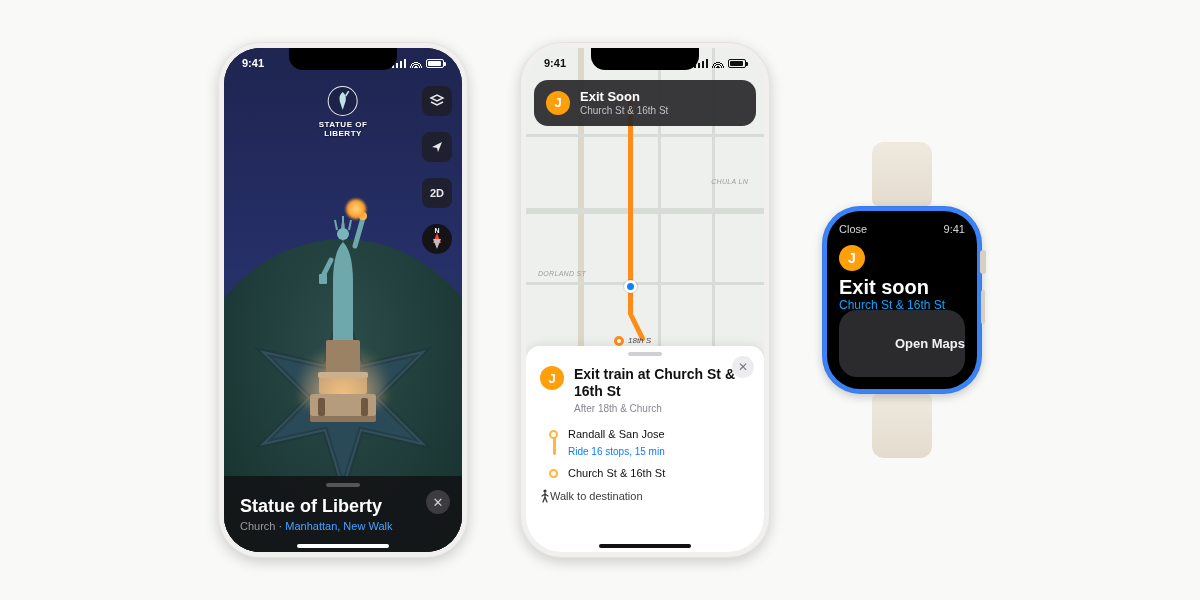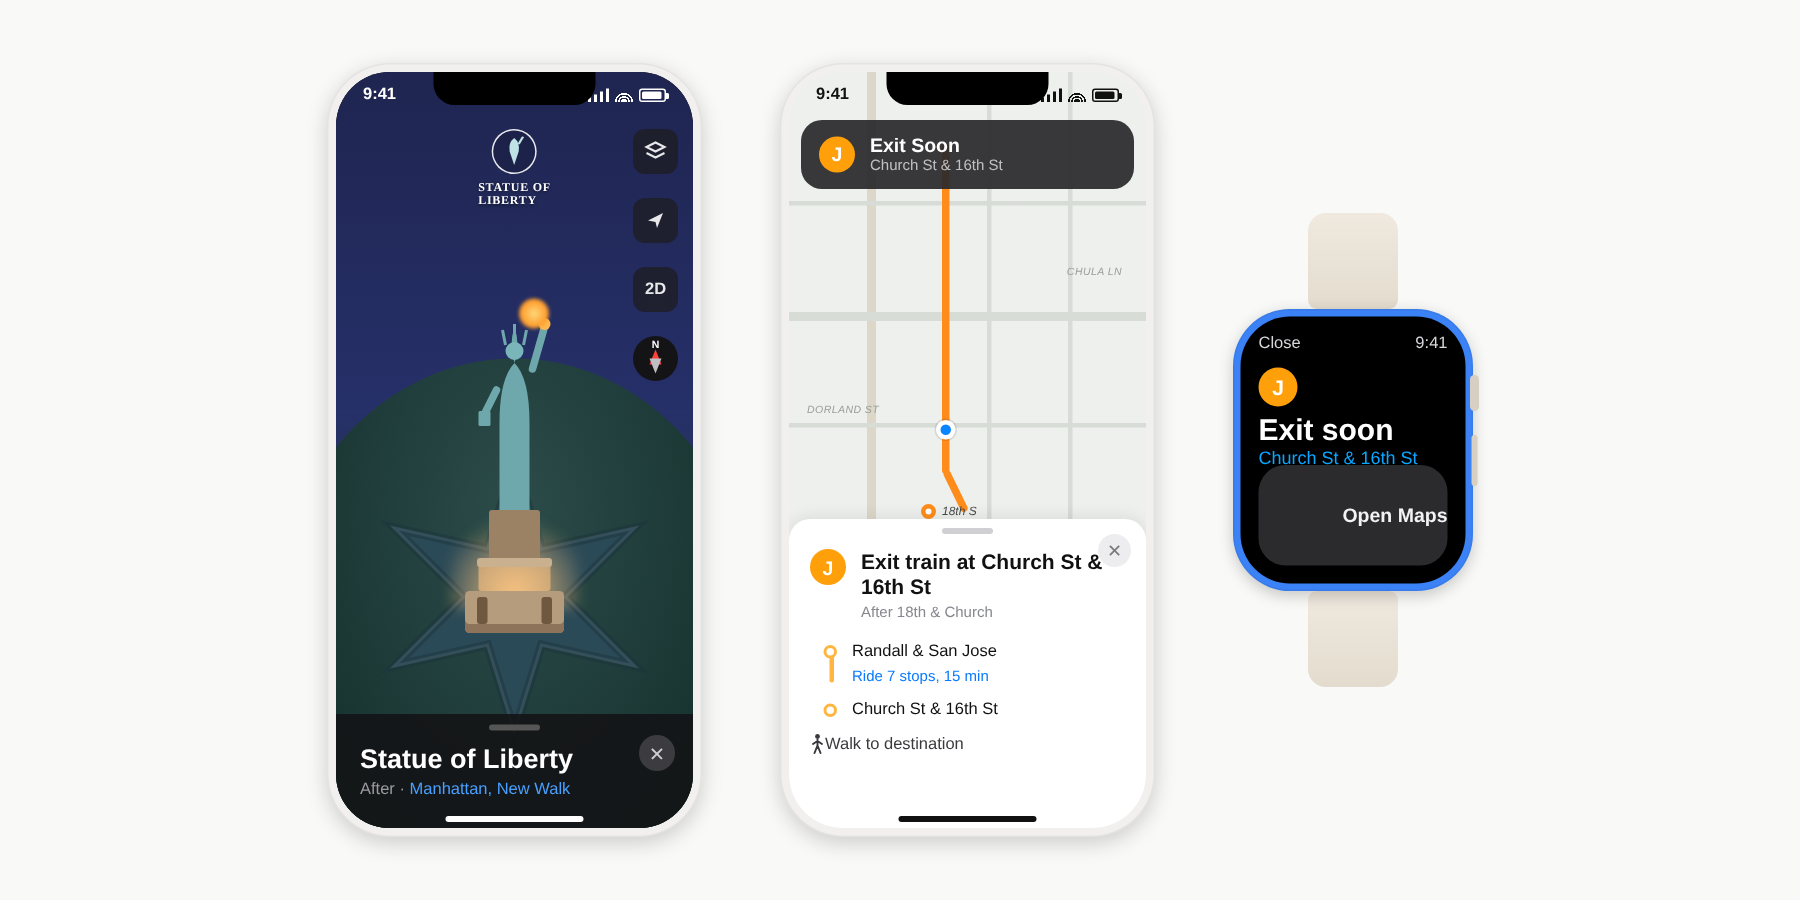--- a/index.html
+++ b/index.html
@@ -90,23 +90,22 @@
   .ped-glow { position:absolute; inset:-4px -10px 16px -10px; background: radial-gradient(circle at 50% 85%, rgba(255,200,130,0.9), transparent 70%); filter: blur(4px); }
   .statue {
     position:absolute; left:50%; bottom:210px; transform:translateX(-50%);
     width:56px; height:130px;
   }
   .statue svg { width:100%; height:100%; overflow:visible; }
   .torch-glow { position:absolute; top:-14px; right:4px; width:22px; height:22px; background: radial-gradient(circle,#ffd77a,#ff9e2e 55%, transparent 72%); border-radius:50%; filter: blur(1px); }
 
   .landmark-pin {
     position:absolute; top:38px; left:50%; transform:translateX(-50%);
-    color:#fff; font-size:8px; font-weight:700; letter-spacing:0.5px;
+    text-align:center; color:#fff; font-size:8px; font-weight:700; letter-spacing:0.5px;
     text-shadow:0 1px 2px rgba(0,0,0,0.5);
-    font-family:Liberation Serif, serif;
   }
   .landmark-pin .circle {
     width:30px; height:30px; margin:0 auto 4px; border:1.5px solid rgba(255,255,255,0.9); border-radius:50%;
     display:flex; align-items:center; justify-content:center;
     background: rgba(0,0,0,0.15);
   }
   .landmark-pin .circle svg { width:16px; height:20px; }
 
   .map-controls {
     position:absolute; top:38px; right:10px;
@@ -320,21 +319,21 @@
       </div>
     </div>
 
     <div class="sol-card">
       <div class="grab"></div>
       <div class="close">
         <span>✕</span>
       </div>
       <div class="title">Statue of Liberty</div>
       <div class="sub">
-        <span>After</span>
+        <span>Church</span>
         <span> · </span>
         <span class="loc">Manhattan, New Walk</span>
       </div>
     </div>
 
     <div class="home-indicator" style="background:#fff"></div>
   </div>
 </div>
 
 <div class="phone ph2">
@@ -381,21 +380,21 @@
         <div class="h-title">Exit train at Church St &amp; 16th St</div>
       </div>
       <div class="h-sub">After 18th &amp; Church</div>
 
       <div class="stops">
         <div class="rail"></div>
         <div class="stop-row">
           <span class="stop-dot"></span>
           <span>Randall &amp; San Jose</span>
         </div>
-        <div class="ride-info">Ride 7 stops, 15 min</div>
+        <div class="ride-info">Ride 16 stops, 15 min</div>
         <div class="stop-row">
           <span class="stop-dot"></span>
           <span>Church St &amp; 16th St</span>
         </div>
       </div>
 
       <div class="walk-row">
         <svg class="walk-icon" viewBox="0 0 10 14">
             <circle cx="5" cy="2" r="1.6" fill="#3a3a3e"></circle>
             <path d="M5 4 L5 8 L3 13 M5 8 L7 13 M5 5 L2 7 M5 5 L8 7" stroke="#3a3a3e" stroke-width="1.3" fill="none" stroke-linecap="round"></path>

